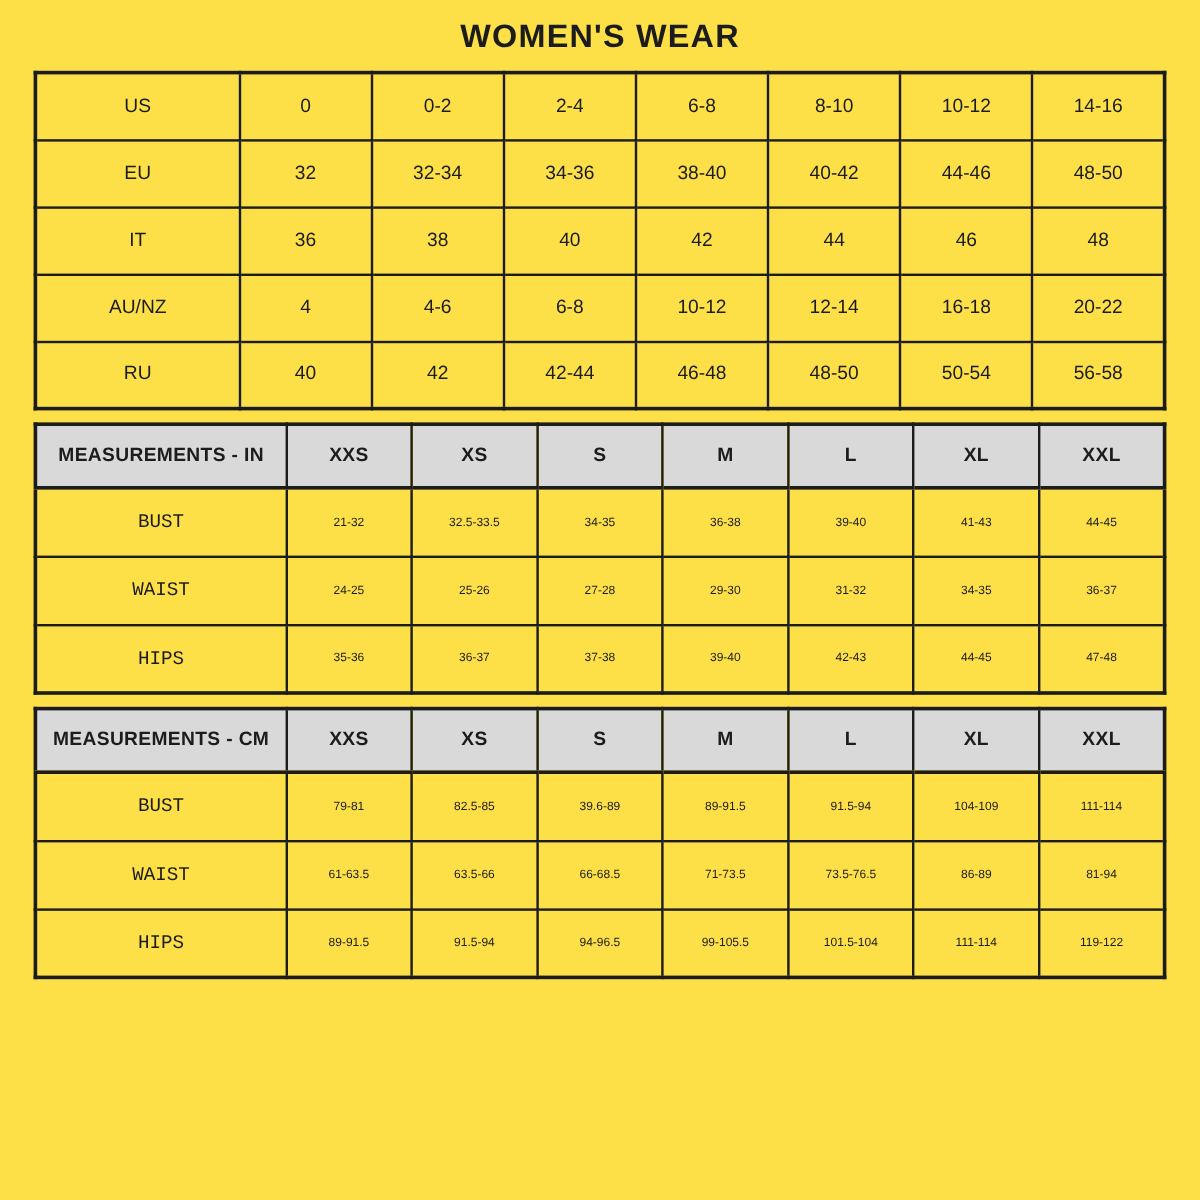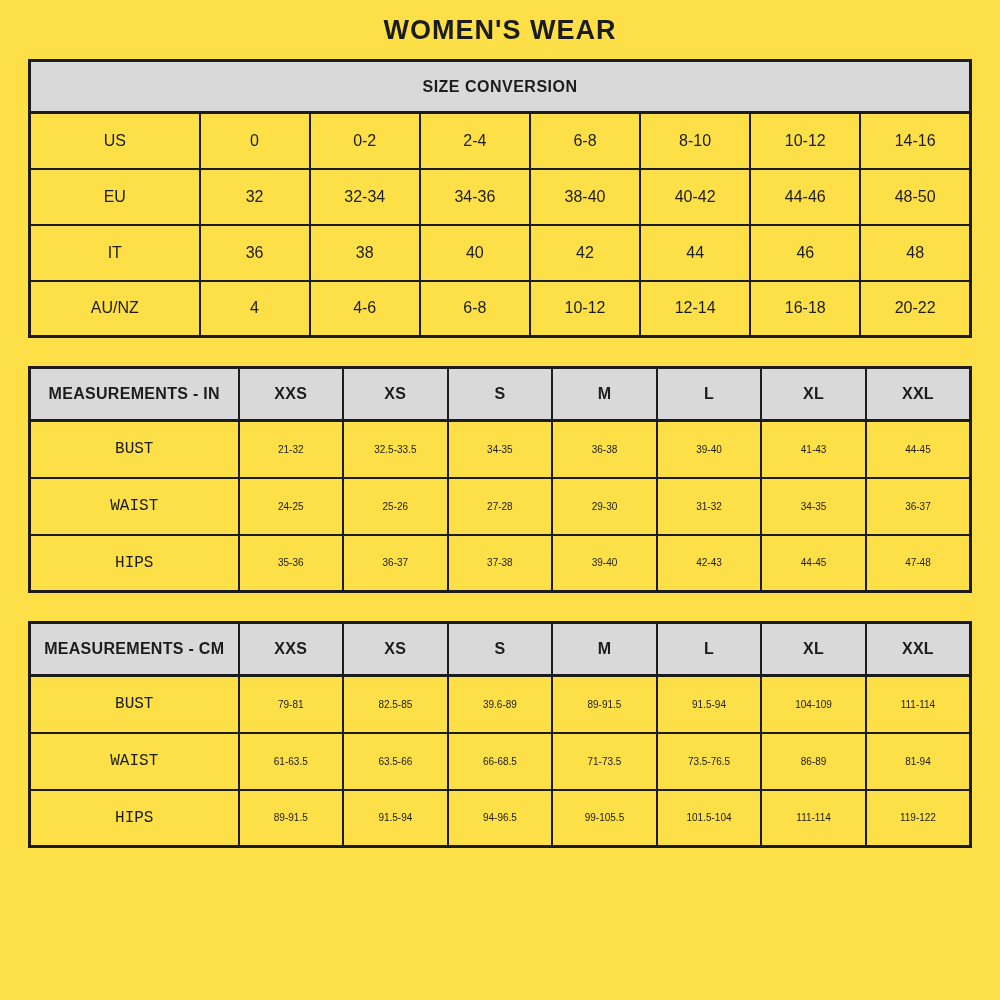--- a/index.html
+++ b/index.html
@@ -37,21 +37,21 @@
     height:52px;
     font-size:16px;
     font-weight:700;
     letter-spacing:0.5px;
     border-bottom:3px solid var(--border,#1c1c1c);
   }
   
   .conv tr.hdr td { height:59px; font-size:16px; }
   .conv td { height:56px; font-size:16px; }
   
-  .meas { margin-top:28px; }
+  .meas { margin-top:10px; }
   .meas th {
     height:53px;
     font-size:16px;
     font-weight:700;
     letter-spacing:0.3px;
     border-bottom:3px solid var(--border,#1c1c1c);
   }
   .meas td { height:57px; font-size:10px; }
   .meas td.lbl { font-size:16px;font-family:Liberation Mono, monospace; }
 </style>
@@ -61,23 +61,20 @@
 <div class="page">
 
   <div class="title">WOMEN'S WEAR</div>
 
   <table class="conv">
     <colgroup>
         <col style="width:170px">
         <col span="7">
       </colgroup>
     <tbody>
-        <tr>
-      <th class="banner gray" colspan="8">SIZE CONVERSION</th>
-    </tr>
     <tr>
       <td>US</td>
       <td>0</td>
       <td>0-2</td>
       <td>2-4</td>
       <td>6-8</td>
       <td>8-10</td>
       <td>10-12</td>
       <td>14-16</td>
     </tr>
@@ -103,20 +100,30 @@
     </tr>
     <tr>
       <td>AU/NZ</td>
       <td>4</td>
       <td>4-6</td>
       <td>6-8</td>
       <td>10-12</td>
       <td>12-14</td>
       <td>16-18</td>
       <td>20-22</td>
+    </tr>
+    <tr>
+      <td>RU</td>
+      <td>40</td>
+      <td>42</td>
+      <td>42-44</td>
+      <td>46-48</td>
+      <td>48-50</td>
+      <td>50-54</td>
+      <td>56-58</td>
     </tr>
   </tbody>
     </table>
 
   <table class="meas">
     <colgroup>
         <col style="width:209px">
         <col span="7">
       </colgroup>
     <tbody>

